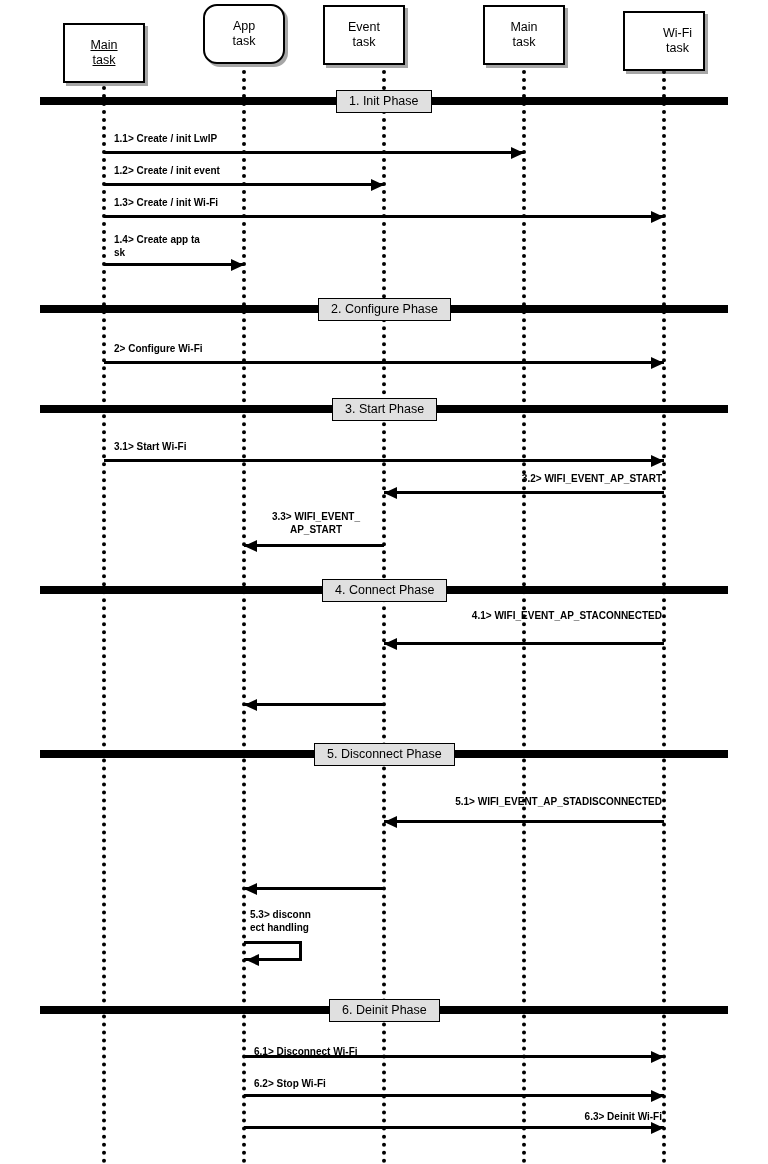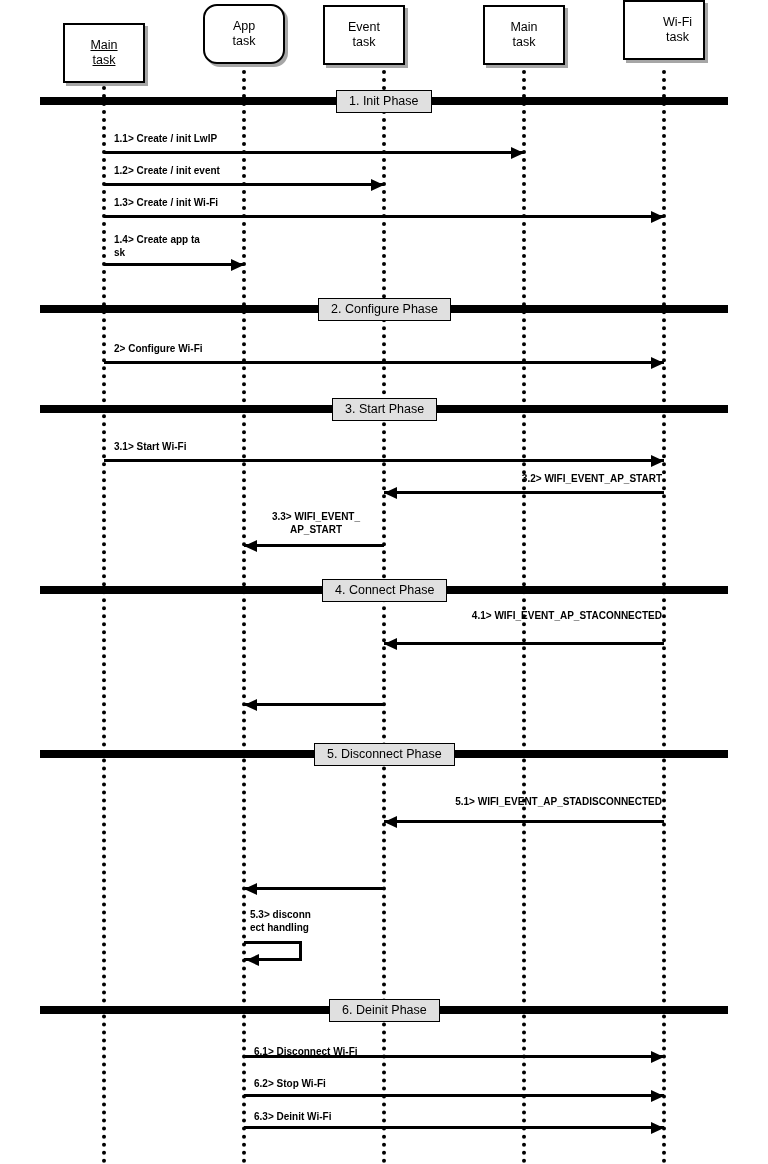--- a/index.html
+++ b/index.html
@@ -157,34 +157,34 @@
     <div class="msg-label" style="top: 908px; left: 250px; width: 90px;">5.3&gt; disconn
 ect handling</div>
     <div class="msg-line" style="left: 244px; width: 420px; top: 1055px;"></div>
     <div class="arrow-head arrow-right" style="top: 1051px; left: 651px;"></div>
     <div class="msg-label" style="top: 1045px; left: 254px; width: 408px;">6.1&gt; Disconnect Wi-Fi</div>
     <div class="msg-line" style="left: 244px; width: 420px; top: 1094px;"></div>
     <div class="arrow-head arrow-right" style="top: 1090px; left: 651px;"></div>
     <div class="msg-label" style="top: 1077px; left: 254px; width: 408px;">6.2&gt; Stop Wi-Fi</div>
     <div class="msg-line" style="left: 244px; width: 420px; top: 1126px;"></div>
     <div class="arrow-head arrow-right" style="top: 1122px; left: 651px;"></div>
-    <div class="msg-label" style="top: 1110px; left: 254px; width: 408px;">6.3&gt; Deinit Wi-Fi</div>
+    <div class="msg-label" style="top: 1110px; left: 254px; width: 408px; text-align: right;">6.3&gt; Deinit Wi-Fi</div>
     <div class="actor-box" style="left: 63px; top: 23px; text-decoration: underline;">
       <span>Main</span>
       <span>task</span>
     </div>
     <div class="actor-box" style="left: 203px; top: 4px; border-radius: 14px;">
       <span>App</span>
       <span>task</span>
     </div>
     <div class="actor-box" style="left: 323px; top: 5px;">
       <span>Event</span>
       <span>task</span>
     </div>
     <div class="actor-box" style="left: 483px; top: 5px;">
       <span>Main</span>
       <span>task</span>
     </div>
-    <div class="actor-box" style="left: 623px; top: 0; padding-left: 27px;">
+    <div class="actor-box" style="left: 623px; top: 11px; padding-left: 27px;">
       <span>Wi-Fi</span>
       <span>task</span>
     </div>
   </div>
 
 </body></html>

